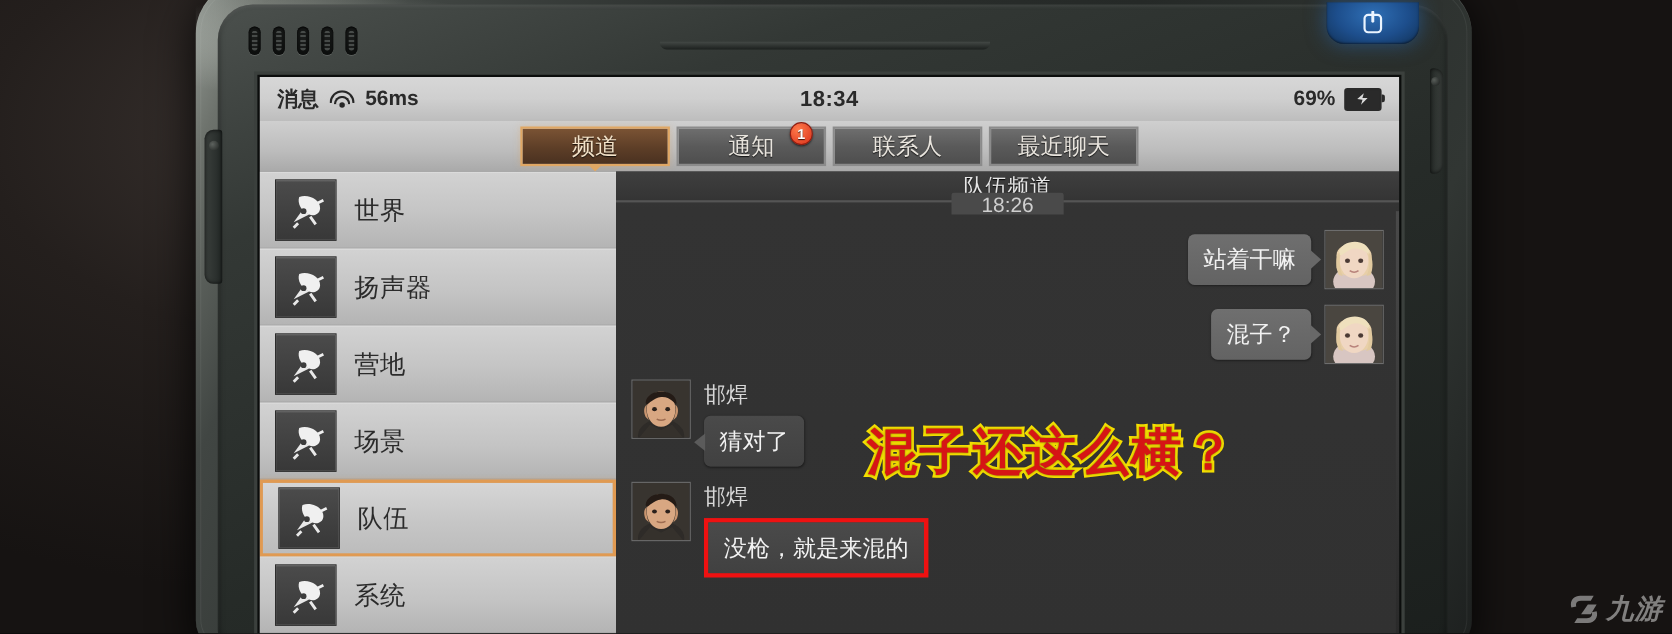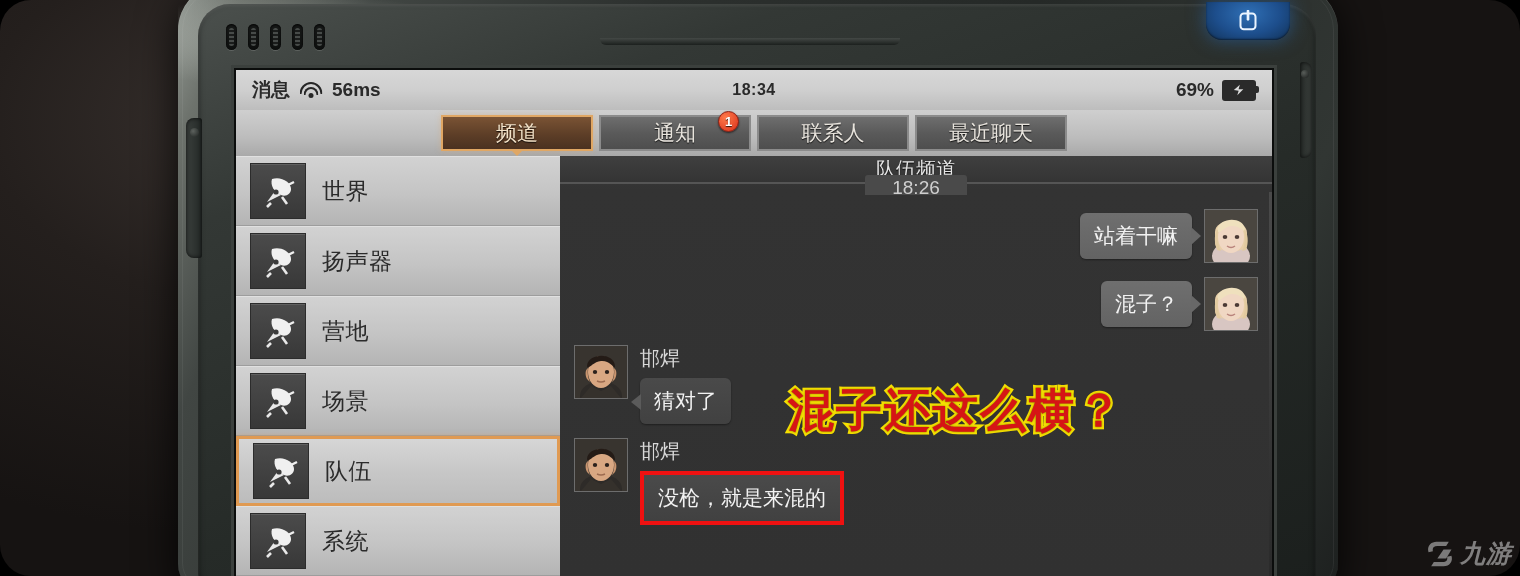--- a/index.html
+++ b/index.html
@@ -11,21 +11,20 @@
     overflow: hidden;
     font-family: "Liberation Sans", "DejaVu Sans", sans-serif;
   }
   #root {
     position: relative;
     width: 1520px; height: 576px;
     background:
       radial-gradient(ellipse 700px 420px at 300px 120px, #3a3330 0%, #241f1d 45%, #161312 100%),
       #141111;
     overflow: hidden;
-    border-radius: 31px;
   }
 
   
   .device-outer {
     position: absolute;
     left: 178px; top: -16px;
     width: 1160px; height: 610px;
     border-radius: 46px 46px 30px 30px;
     background:
       linear-gradient(112deg, #8c908a 0%, #6a6e69 6%, #3e4240 16%, #2b2e2c 30%, #24- 0%),
@@ -135,21 +134,21 @@
     border-radius: 50% 50% 0 0 / 100% 100% 0 0;
   }
   .wifi-ico i.a { width:19px; height:10px; top:0px; }
   .wifi-ico i.b { width:11px; height:6px; top:5px; }
   .wifi-ico i.c {
     width:5px; height:5px; top:11px; border-radius:50%;
     border:none; background:#262626;
   }
   .sb-center {
     position:absolute; left:0; right:0; text-align:center;
-    font-size:16px; font-weight:700; letter-spacing:.5px;
+    font-size:20px; font-weight:700; letter-spacing:.5px;
   }
   .sb-right { margin-left:auto; display:flex; align-items:center; gap:8px; font-weight:600; position:relative; z-index:2;}
   .batt {
     width:30px; height:17px; border:2px solid #2a2a2a; border-radius:3px;
     position:relative; background:#2a2a2a;
     display:flex; align-items:center; justify-content:center;
   }
   .batt::after{
     content:""; position:absolute; right:-5px; top:4px; width:3px; height:7px;
     background:#2a2a2a; border-radius:0 2px 2px 0;
@@ -160,21 +159,21 @@
   .tabrow {
     position: relative;
     height: 46px;
     background: linear-gradient(180deg,#cfcfcf 0%, #bcbcbc 60%, #a9a9a9 100%);
     display:flex; align-items:center; justify-content:center;
     gap: 6px;
     box-sizing:border-box;
   }
   .tab {
     position:relative;
-    width: 152px; height: 36px;
+    width: 136px; height: 36px;
     display:flex; align-items:center; justify-content:center;
     font-size: 21px; color:#e8e4dd;
     background: linear-gradient(180deg,#6e6e6e 0%, #5a5a5a 50%, #4e4e4e 100%);
     border: 2px solid #8b8b8b;
     box-sizing:border-box;
     text-shadow: 0 1px 1px rgba(0,0,0,.8);
   }
   .tab.active {
     background: linear-gradient(180deg,#6a4a32 0%, #553venue 0%);
     background: linear-gradient(180deg,#7a5334 0%, #5d3e27 55%, #4a3120 100%);

